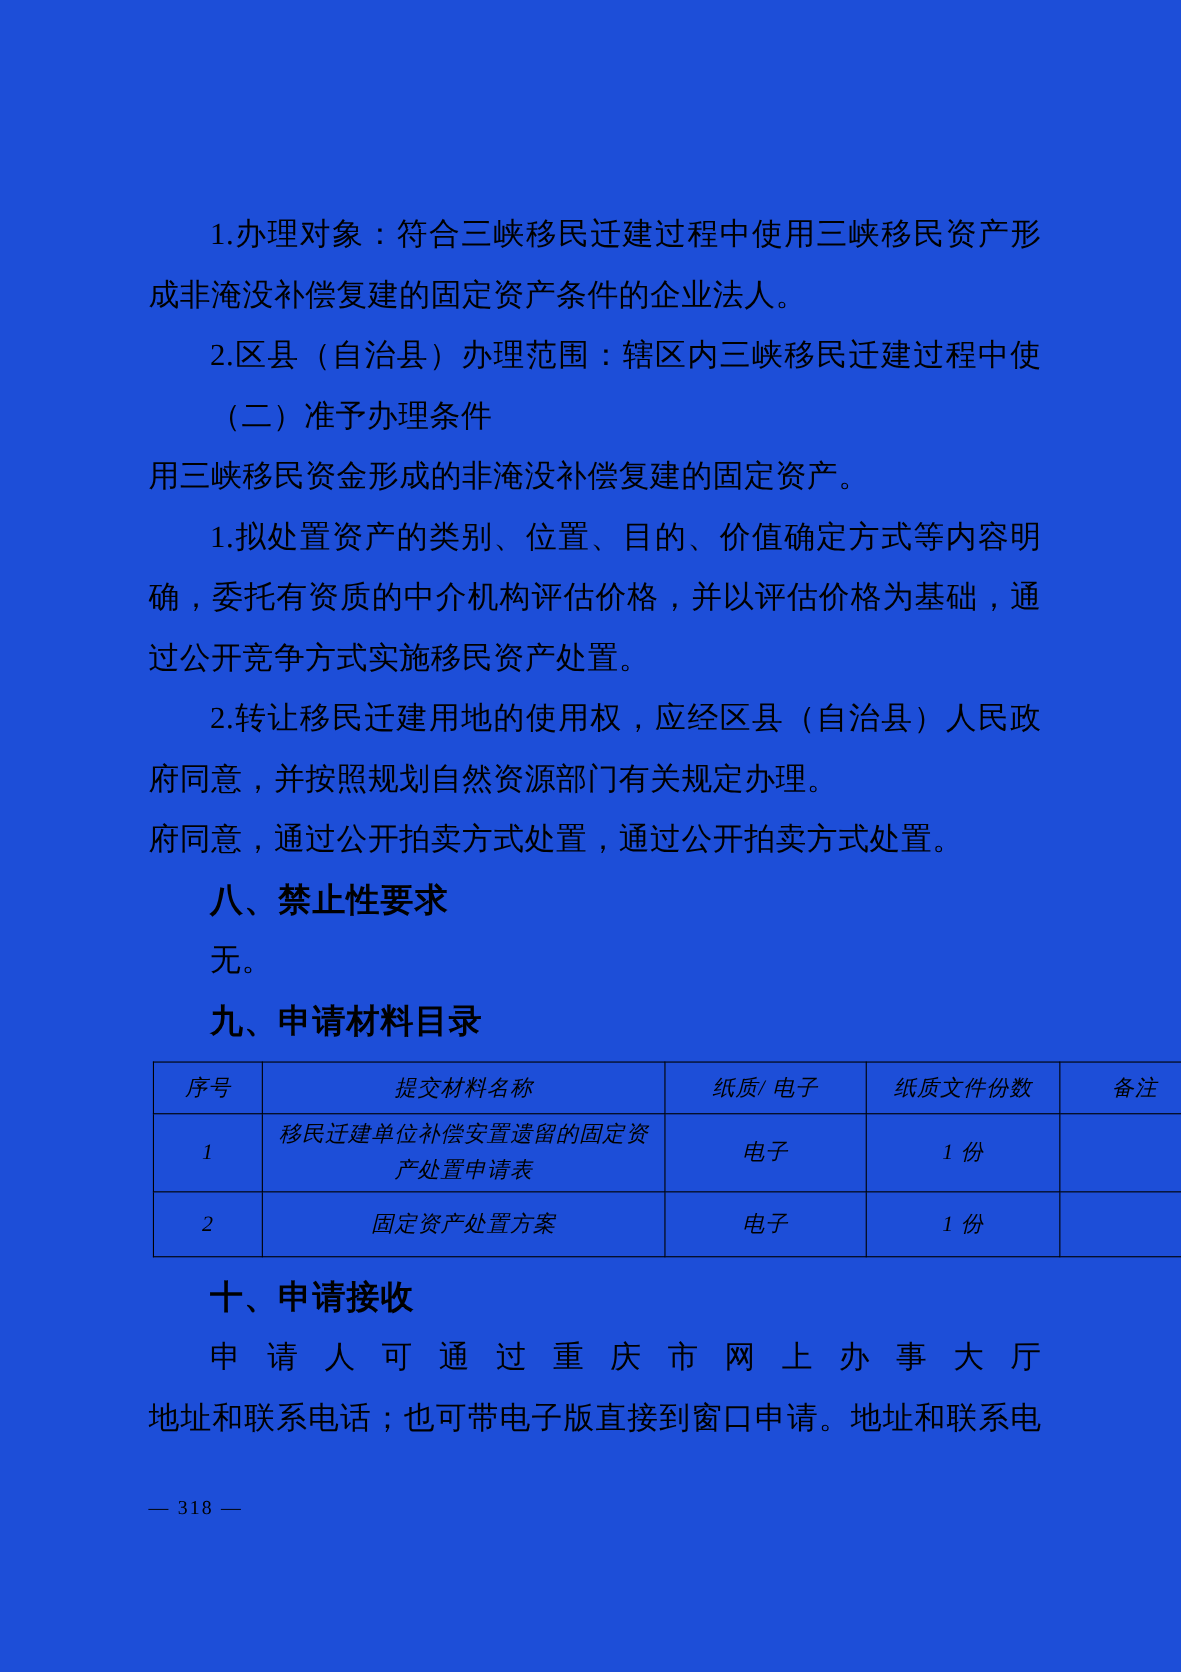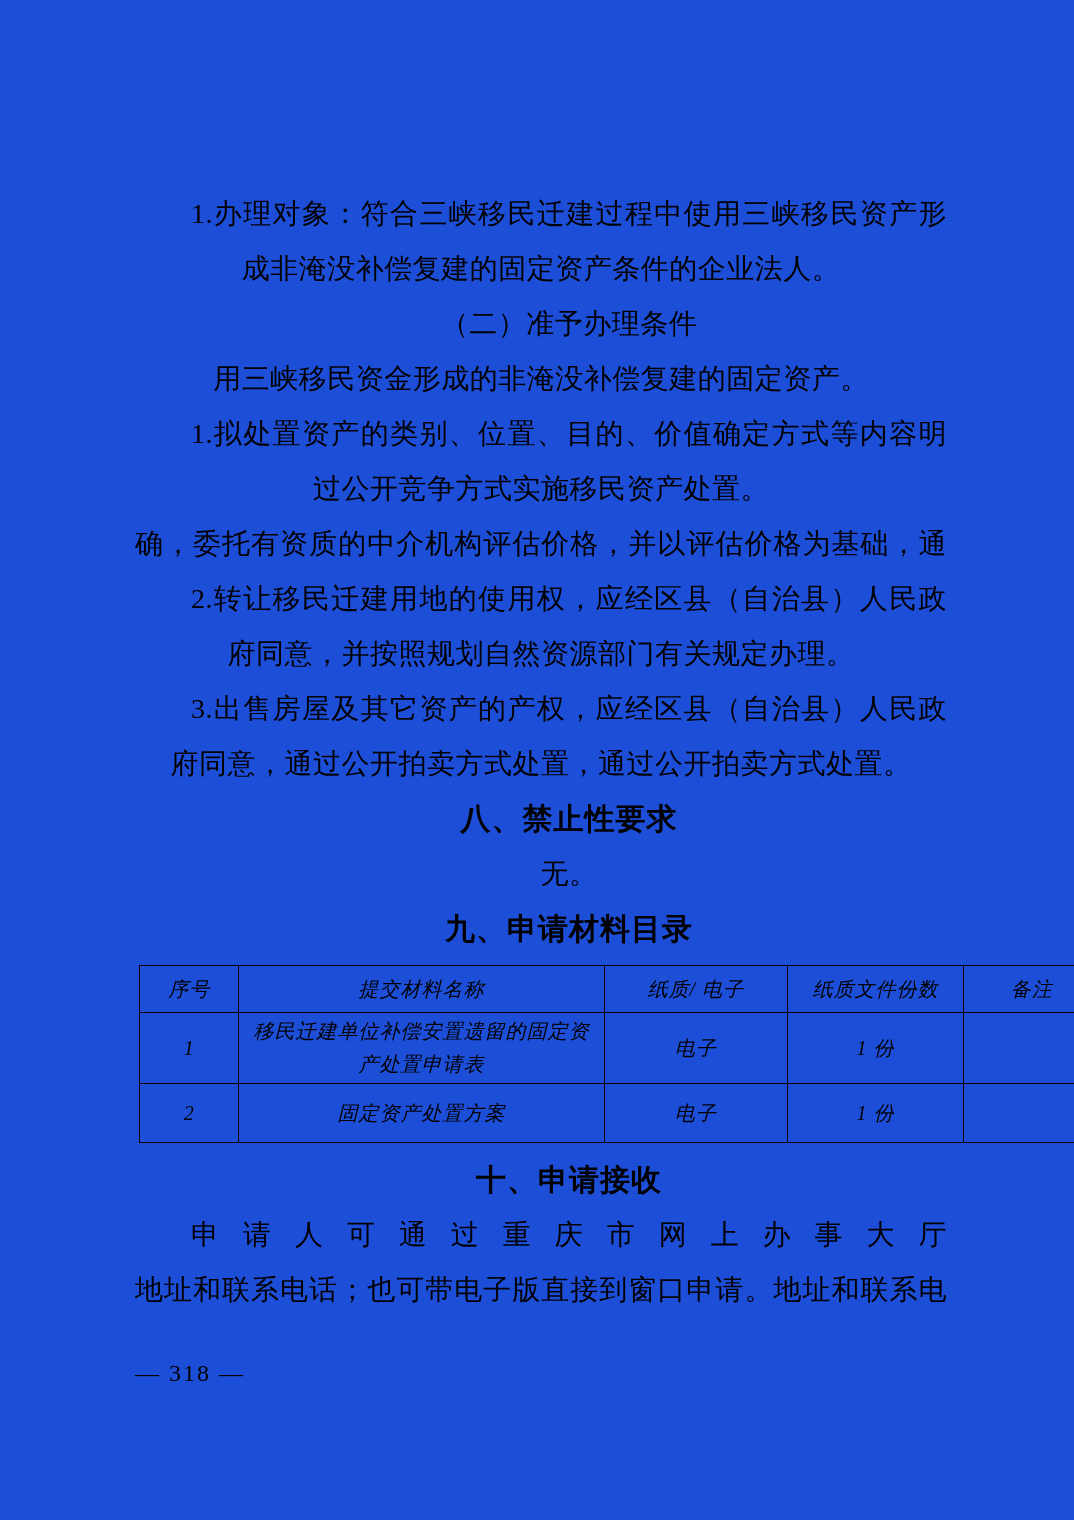--- a/index.html
+++ b/index.html
@@ -26,21 +26,21 @@
     position: absolute;
     left: 135px;
     top: 186px;
     width: 812px;
   }
   .line {
     height: 55px;
     line-height: 55px;
     font-size: 28px;
     letter-spacing: 0.5px;
-    text-align: center;
+    text-align: left;
     overflow: hidden;
   }
   .indent { text-indent: 56px; }
   .full {
     text-align: justify;
     text-align-last: justify;
   }
   .heading {
     font-family: "Liberation Sans", sans-serif;
     font-weight: bold;
@@ -71,41 +71,41 @@
   .col-medium { width: 151px; }
   .col-copies { width: 146px; }
   .col-note   { width: 112px; }
   tr.hdr  { height: 47px; }
   tr.row1 { height: 71px; }
   tr.row2 { height: 59px; }
   .footer {
     position: absolute;
     left: 135px;
     top: 1360px;
-    font-size: 24px;
+    font-size: 18px;
     letter-spacing: 2px;
     font-family: "Liberation Serif", serif;
   }
 </style>
 </head>
 <body>
 
 <div class="page">
   <div class="content">
 
     <div class="line indent full">1.办理对象：符合三峡移民迁建过程中使用三峡移民资产形</div>
     <div class="line">成非淹没补偿复建的固定资产条件的企业法人。</div>
+    <div class="line indent full">2.区县（自治县）办理范围：辖区内三峡移民迁建过程中使</div>
     <div class="line indent">（二）准予办理条件</div>
     <div class="line">用三峡移民资金形成的非淹没补偿复建的固定资产。</div>
     <div class="line indent full">1.拟处置资产的类别、位置、目的、价值确定方式等内容明</div>
+    <div class="line full">确，委托有资质的中介机构评估价格，并以评估价格为基础，通</div>
     <div class="line">过公开竞争方式实施移民资产处置。</div>
-    <div class="line full">确，委托有资质的中介机构评估价格，并以评估价格为基础，通</div>
     <div class="line indent full">2.转让移民迁建用地的使用权，应经区县（自治县）人民政</div>
     <div class="line">府同意，并按照规划自然资源部门有关规定办理。</div>
-    <div class="line indent full">3.出售房屋及其它资产的产权，应经区县（自治县）人民政</div>
     <div class="line">府同意，通过公开拍卖方式处置，通过公开拍卖方式处置。</div>
 
     <div class="line indent heading">八、禁止性要求</div>
     <div class="line indent">无。</div>
     <div class="line indent heading">九、申请材料目录</div>
 
     <table class="materials">
       <colgroup>
         <col class="col-no">
         <col class="col-name">

